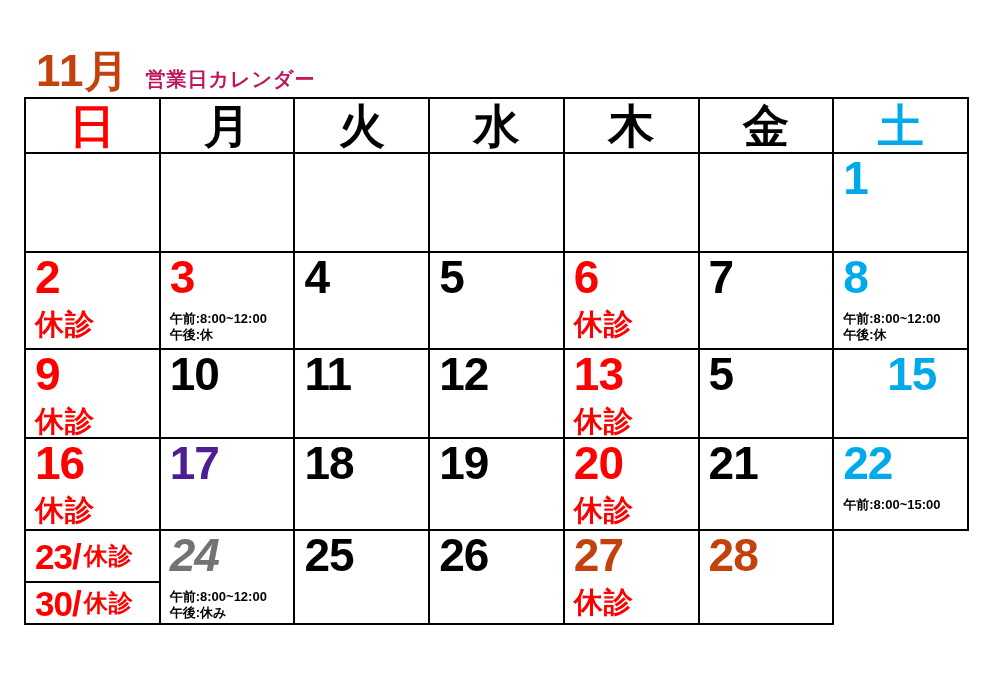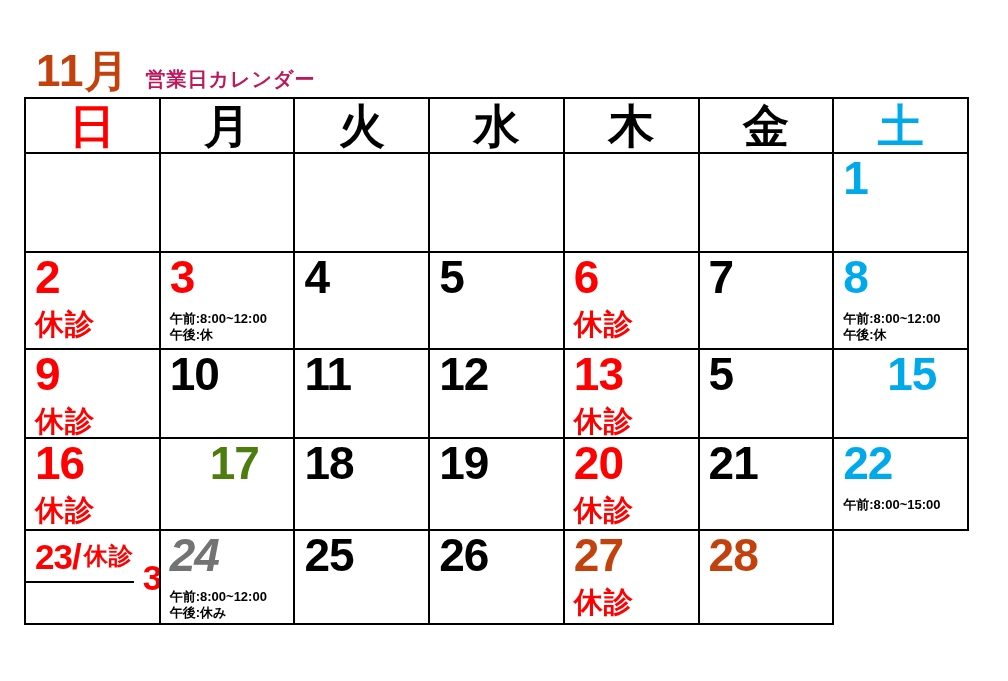--- a/index.html
+++ b/index.html
@@ -69,21 +69,21 @@
     letter-spacing: 1px;
   }
   .hours {
     font-size: 13px;
     font-weight: bold;
     color: #000;
     line-height: 1.25;
     margin-top: 9px;
     white-space: nowrap;
   }
-  .splitcell { padding: 0; display: flex; flex-direction: row; }
+  .splitcell { padding: 0; display: flex; flex-direction: column; }
   .split-half {
     display: flex;
     align-items: center;
     padding-left: 9px;
     flex: 1;
   }
   .split-half.top {
     border-bottom: 2px solid #000;
     height: 52px;
     flex: none;
@@ -179,21 +179,21 @@
       <div class="day-num" style="color: rgb(0, 0, 0);">5</div>
     </div>
     <div class="cell daycell">
       <div class="day-num" style="color: rgb(0, 170, 234); margin-left: 44px;">15</div>
     </div>
     <div class="cell daycell">
       <div class="day-num" style="color: rgb(255, 0, 0);">16</div>
       <div class="note" style="color: rgb(255, 0, 0);">休診</div>
     </div>
     <div class="cell daycell">
-      <div class="day-num" style="color: #4d7c0f; margin-left: 40px;">17</div>
+      <div class="day-num" style="color: #4c1d95;">17</div>
     </div>
     <div class="cell daycell">
       <div class="day-num" style="color: rgb(0, 0, 0);">18</div>
     </div>
     <div class="cell daycell">
       <div class="day-num" style="color: rgb(0, 0, 0);">19</div>
     </div>
     <div class="cell daycell">
       <div class="day-num" style="color: rgb(255, 0, 0);">20</div>
       <div class="note" style="color: rgb(255, 0, 0);">休診</div>

